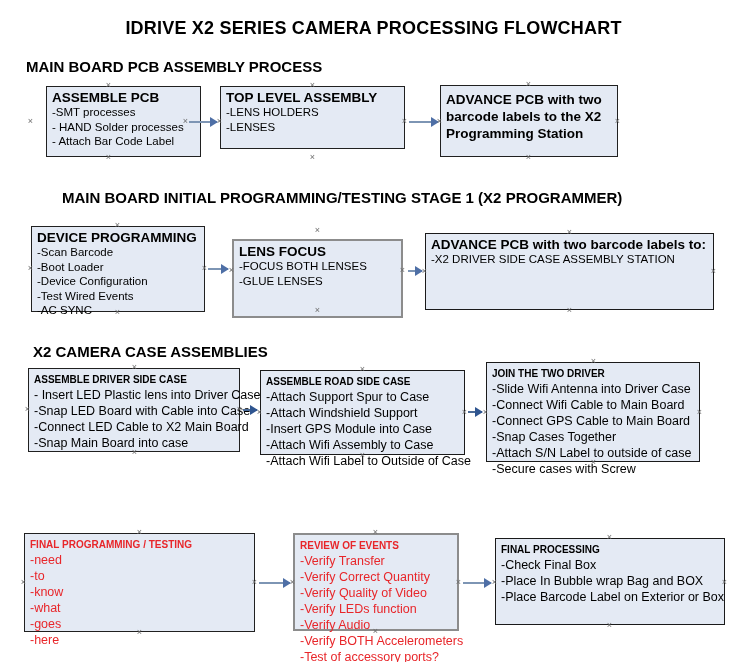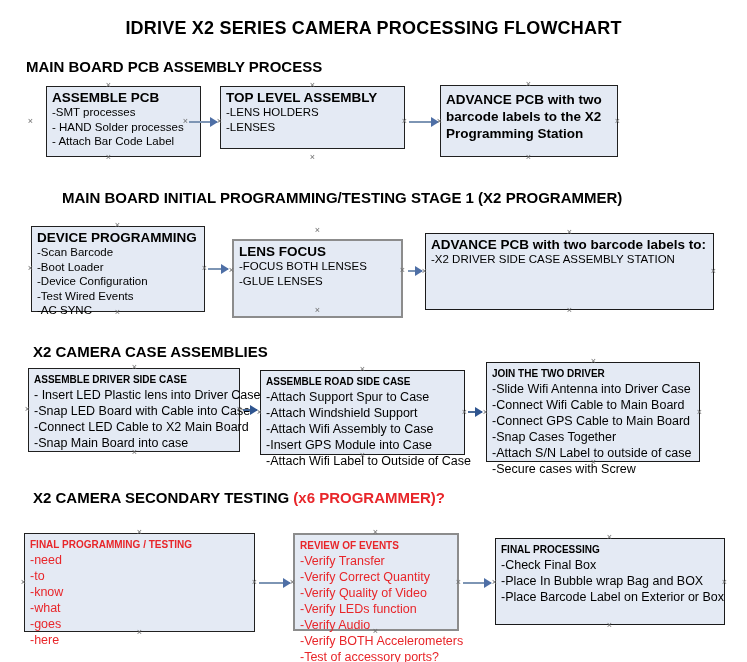--- a/index.html
+++ b/index.html
@@ -216,22 +216,22 @@
   <div class="handle" style="left:131px; top:449px;"></div>
   <div class="handle" style="left:24px; top:406px;"></div>
   <div class="handle" style="left:236px; top:406px;"></div>
 
   <div class="abs arrow dark" style="left:243px; top:409px; width:14px;"></div>
 
   <div class="abs box thick-dark" style="left:260px; top:370px; width:205px; height:85px;">
     <div class="box-title big">ASSEMBLE ROAD SIDE CASE</div>
     <div class="box-line big">-Attach Support Spur to Case</div>
     <div class="box-line big">-Attach Windshield Support</div>
+    <div class="box-line big">-Insert GPS Module into Case</div>
     <div class="box-line big">-Attach Wifi Assembly to Case</div>
-    <div class="box-line big">-Insert GPS Module into Case</div>
     <div class="box-line big">-Attach Wifi Label to Outside of Case</div>
   </div>
   <div class="handle" style="left:359px; top:366px;"></div>
   <div class="handle" style="left:359px; top:452px;"></div>
   <div class="handle" style="left:256px; top:409px;"></div>
   <div class="handle" style="left:461px; top:409px;"></div>
 
   <div class="abs arrow dark" style="left:468px; top:411px; width:14px;"></div>
 
   <div class="abs box thick-dark" style="left:486px; top:362px; width:214px; height:100px;">
@@ -241,23 +241,20 @@
     <div class="box-line big">-Connect GPS Cable to Main Board</div>
     <div class="box-line big">-Snap Cases Together</div>
     <div class="box-line big">-Attach S/N Label to outside of case</div>
     <div class="box-line big">-Secure cases with Screw</div>
   </div>
   <div class="handle" style="left:590px; top:358px;"></div>
   <div class="handle" style="left:590px; top:459px;"></div>
   <div class="handle" style="left:482px; top:409px;"></div>
   <div class="handle" style="left:696px; top:409px;"></div>
 
-  <div class="abs section-header" style="left:33px; top:489px;">
-    <span>X2 CAMERA SECONDARY TESTING </span><span class="hdr-accent">(x6 PROGRAMMER)?</span>
-  </div>
 
   <div class="abs box red" style="left:24px; top:533px; width:231px; height:99px;">
     <div class="box-title big">FINAL PROGRAMMING / TESTING</div>
     <div class="box-line big">-need</div>
     <div class="box-line big">-to</div>
     <div class="box-line big">-know</div>
     <div class="box-line big">-what</div>
     <div class="box-line big">-goes</div>
     <div class="box-line big">-here</div>
   </div>

